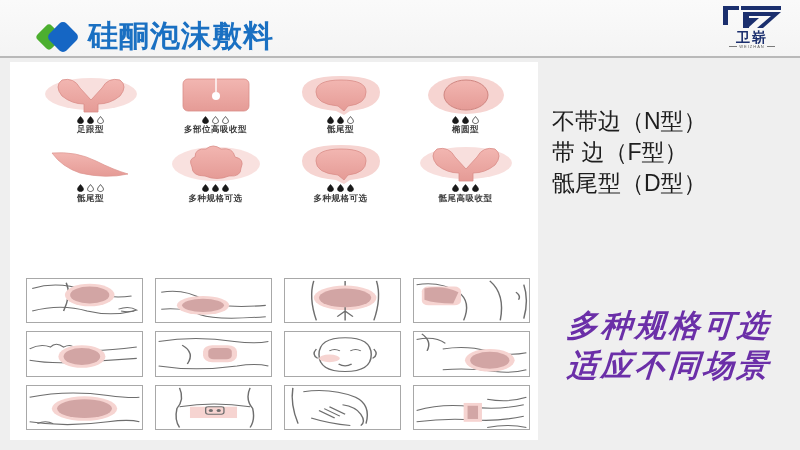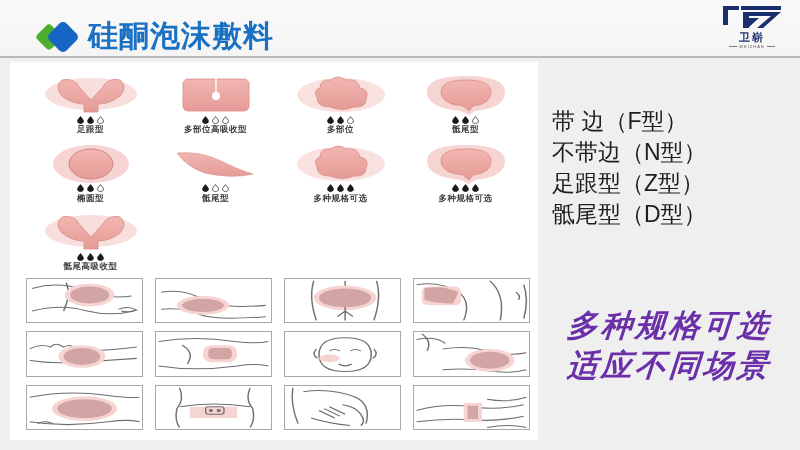--- a/index.html
+++ b/index.html
@@ -29,21 +29,21 @@
     font-size:30px; font-weight:bold; color:#1a70c2;
     letter-spacing:1px; line-height:38px;
     white-space:nowrap;
   }
   #brand-logo{
     position:absolute; right:12px; top:4px; width:72px; height:50px;
     text-align:center;
   }
   #brand-mark{ display:block; margin:0 auto; }
   #brand-name{
-    display:block; font-size:11px; font-weight:bold; color:#1b2f6e;
+    display:block; font-size:14px; font-weight:bold; color:#1b2f6e;
     letter-spacing:2px; line-height:12px; margin-top:1px;
   }
   #brand-pinyin{
     display:block; font-size:4px; color:#5a5a5a; letter-spacing:1px;
     line-height:6px; margin-top:1px;
   }
   .brand-pinyin-wrap{ display:flex; align-items:center; justify-content:center; gap:2px; }
   .brand-dash{ width:8px; height:1px; background:#7a7a7a; }
 
   
@@ -198,49 +198,20 @@
     <path d="M5 0.6 C7.2 3.4 9.2 5.2 9.2 7.2 C9.2 9.3 7.3 10.5 5 10.5
              C2.7 10.5 0.8 9.3 0.8 7.2 C0.8 5.2 2.8 3.4 5 0.6 Z" fill="none" stroke="#1a1a1a" stroke-width="1"></path>
           </svg>
         </div>
         <div class="product-label">多部位高吸收型</div>
       </div>
       <div class="product-cell">
         <div class="product-art">
           <svg viewBox="0 0 110 42" width="110" height="42">
       <defs>
-              <linearGradient id="g_multisite" x1="0" y1="0" x2="0" y2="1">
-        <stop offset="0%" stop-color="#f2b6b1"></stop>
-                <stop offset="100%" stop-color="#e59b96"></stop>
-      </linearGradient>
-            </defs>
-            <ellipse cx="55" cy="21" rx="44" ry="17" fill="#f6d4d1" opacity="0.7"></ellipse>
-            <path d="M34 14 Q34 5 45 6 Q52 0 60 6 Q72 4 74 14 Q84 16 80 25 Q80 34 68 33 Q56 38 44 33 Q31 33 31 24 Q27 16 34 14 Z" fill="url(#g_multisite)" stroke="#d98d88" stroke-width="0.8"></path>
-          </svg>
-        </div>
-        <div class="drops">
-          <svg viewBox="0 0 10 11" width="7" height="8">
-    <path d="M5 0.6 C7.2 3.4 9.2 5.2 9.2 7.2 C9.2 9.3 7.3 10.5 5 10.5
-             C2.7 10.5 0.8 9.3 0.8 7.2 C0.8 5.2 2.8 3.4 5 0.6 Z" fill="#1a1a1a" stroke="#1a1a1a" stroke-width="1"></path>
-          </svg>
-          <svg viewBox="0 0 10 11" width="7" height="8">
-    <path d="M5 0.6 C7.2 3.4 9.2 5.2 9.2 7.2 C9.2 9.3 7.3 10.5 5 10.5
-             C2.7 10.5 0.8 9.3 0.8 7.2 C0.8 5.2 2.8 3.4 5 0.6 Z" fill="#1a1a1a" stroke="#1a1a1a" stroke-width="1"></path>
-          </svg>
-          <svg viewBox="0 0 10 11" width="7" height="8">
-    <path d="M5 0.6 C7.2 3.4 9.2 5.2 9.2 7.2 C9.2 9.3 7.3 10.5 5 10.5
-             C2.7 10.5 0.8 9.3 0.8 7.2 C0.8 5.2 2.8 3.4 5 0.6 Z" fill="none" stroke="#1a1a1a" stroke-width="1"></path>
-          </svg>
-        </div>
-        <div class="product-label">多部位</div>
-      </div>
-      <div class="product-cell">
-        <div class="product-art">
-          <svg viewBox="0 0 110 42" width="110" height="42">
-      <defs>
               <linearGradient id="g_sacrum-border" x1="0" y1="0" x2="0" y2="1">
         <stop offset="0%" stop-color="#f2b6b1"></stop>
                 <stop offset="100%" stop-color="#e59b96"></stop>
       </linearGradient>
             </defs>
             <path d="M16 18 Q16 2 55 2 Q94 2 94 18 Q94 34 64 37 L58 41 L50 37 Q16 34 16 18 Z" fill="#f6d4d1"></path>
             <path d="M30 18 Q30 6 55 6 Q80 6 80 18 Q80 30 62 32 L58 37 L52 32 Q30 30 30 18 Z" fill="url(#g_sacrum-border)" stroke="#d98d88" stroke-width="0.8"></path>
           </svg>
         </div>
         <div class="drops">
@@ -518,22 +489,21 @@
            <rect x="38" y="18" width="14" height="20" fill="#f6d4d1"></rect>
            <rect x="41" y="21" width="8" height="14" fill="#c39393" opacity="0.7"></rect>
            <path d="M56 14 Q72 18 86 12" fill="none" stroke="#6e6e6e" stroke-width="1.1"></path>
            <path d="M56 44 Q72 40 86 44" fill="none" stroke="#6e6e6e" stroke-width="1.1"></path>
         </svg>
       </div>
     </div>
 </div>
 
 <div id="type-list">
+    <div class="type-line"><span class="t-name">不带边</span><span class="t-code">（N型）</span></div>
     <div class="type-line"><span class="t-name">带  边</span><span class="t-code">（F型）</span></div>
-    <div class="type-line"><span class="t-name">不带边</span><span class="t-code">（N型）</span></div>
-    <div class="type-line"><span class="t-name">足跟型</span><span class="t-code">（Z型）</span></div>
     <div class="type-line"><span class="t-name">骶尾型</span><span class="t-code">（D型）</span></div>
   </div>
 
 <div id="slogan">
   <div class="slogan-line" style="color: rgb(107, 47, 168);">多种规格可选</div>
   <div class="slogan-line" style="color: rgb(107, 47, 168);">适应不同场景</div>
 </div>
 
 </body></html>

